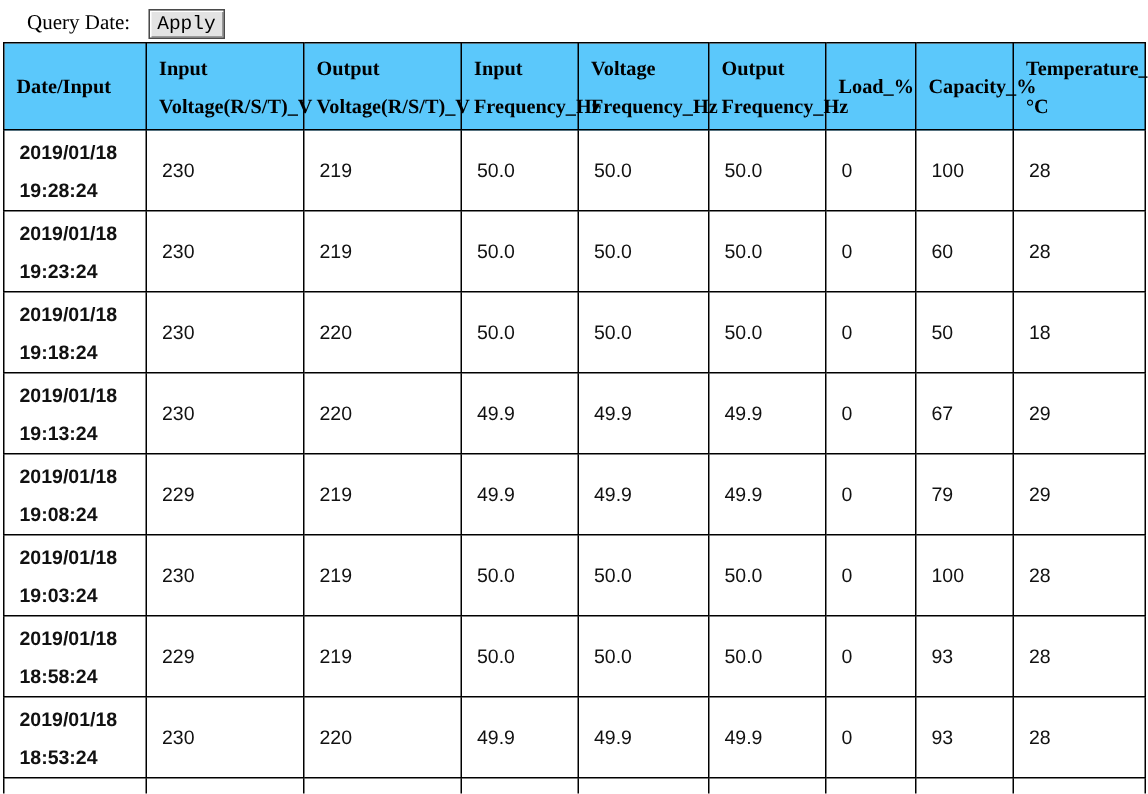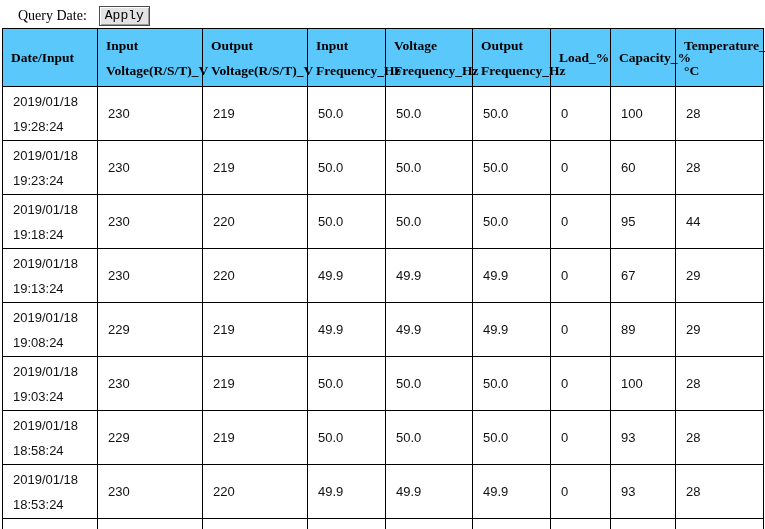--- a/index.html
+++ b/index.html
@@ -99,20 +99,21 @@
     font-size: 13px;
     color: #111;
     padding: 0 0 0 10px;
   }
   td.dt {
     padding-left: 18px;
     line-height: 25px;
   }
   td.dt .l1, td.dt .l2 {
     display: block;
+    font-weight: bold;
   }
 
   
   col.c0 { width: 95px; }
   col.c1 { width: 105px; }
   col.c2 { width: 105px; }
   col.c3 { width: 78px; }
   col.c4 { width: 87px; }
   col.c5 { width: 78px; }
   col.c6 { width: 60px; }
@@ -210,22 +211,22 @@
         <td class="dt">
           <span class="l1">2019/01/18</span>
           <span class="l2">19:18:24</span>
         </td>
         <td>230</td>
         <td>220</td>
         <td>50.0</td>
         <td>50.0</td>
         <td>50.0</td>
         <td>0</td>
-        <td>95</td>
-        <td>44</td>
+        <td>50</td>
+        <td>18</td>
       </tr>
       <tr>
         <td class="dt">
           <span class="l1">2019/01/18</span>
           <span class="l2">19:13:24</span>
         </td>
         <td>230</td>
         <td>220</td>
         <td>49.9</td>
         <td>49.9</td>
@@ -238,21 +239,21 @@
         <td class="dt">
           <span class="l1">2019/01/18</span>
           <span class="l2">19:08:24</span>
         </td>
         <td>229</td>
         <td>219</td>
         <td>49.9</td>
         <td>49.9</td>
         <td>49.9</td>
         <td>0</td>
-        <td>89</td>
+        <td>79</td>
         <td>29</td>
       </tr>
       <tr>
         <td class="dt">
           <span class="l1">2019/01/18</span>
           <span class="l2">19:03:24</span>
         </td>
         <td>230</td>
         <td>219</td>
         <td>50.0</td>

